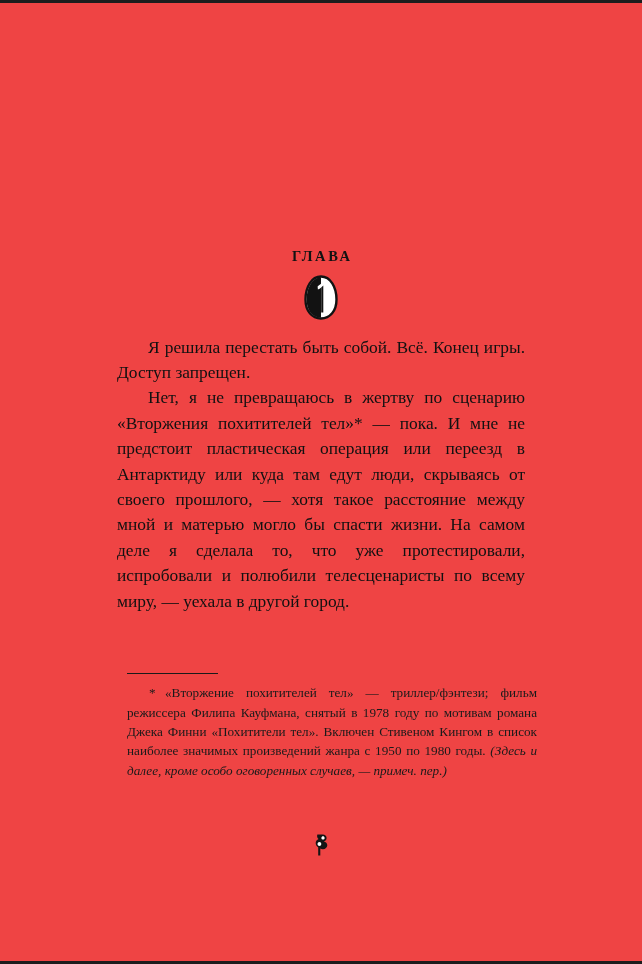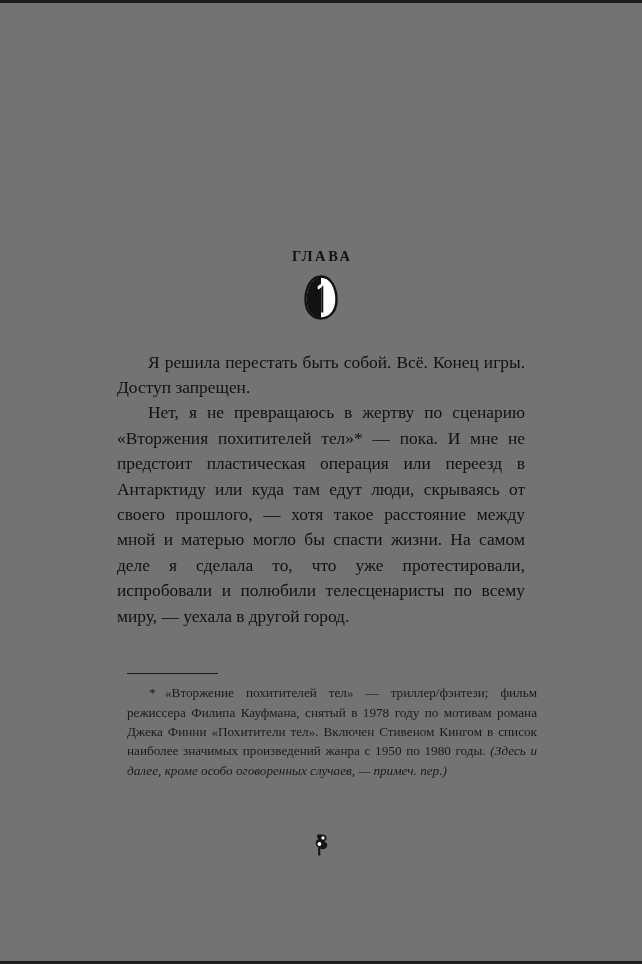--- a/index.html
+++ b/index.html
@@ -8,21 +8,21 @@
     background: #ffffff;
   }
   body {
     font-family: "Liberation Serif", "DejaVu Serif", serif;
     color: #1a1a1a;
   }
   .page {
     position: relative;
     width: 642px;
     height: 964px;
-    background: #737373;
+    background: #ef4444;
     overflow: hidden;
     box-sizing: border-box;
   }
   .edge-bar {
     position: absolute;
     left: 0;
     width: 642px;
     height: 3px;
     background: #1d1d1d;
   }
@@ -52,21 +52,21 @@
   }
   .chapter-ornament {
     display: block;
     margin: 11px auto 0 auto;
     width: 34px;
     height: 45px;
   }
 
   
   .body-text {
-    margin-top: 30px;
+    margin-top: 15px;
     font-size: 17.4px;
     line-height: 25.4px;
     text-align: justify;
     color: #111111;
   }
   .body-text p {
     margin: 0;
     text-indent: 31px;
     hyphens: manual;
   }

